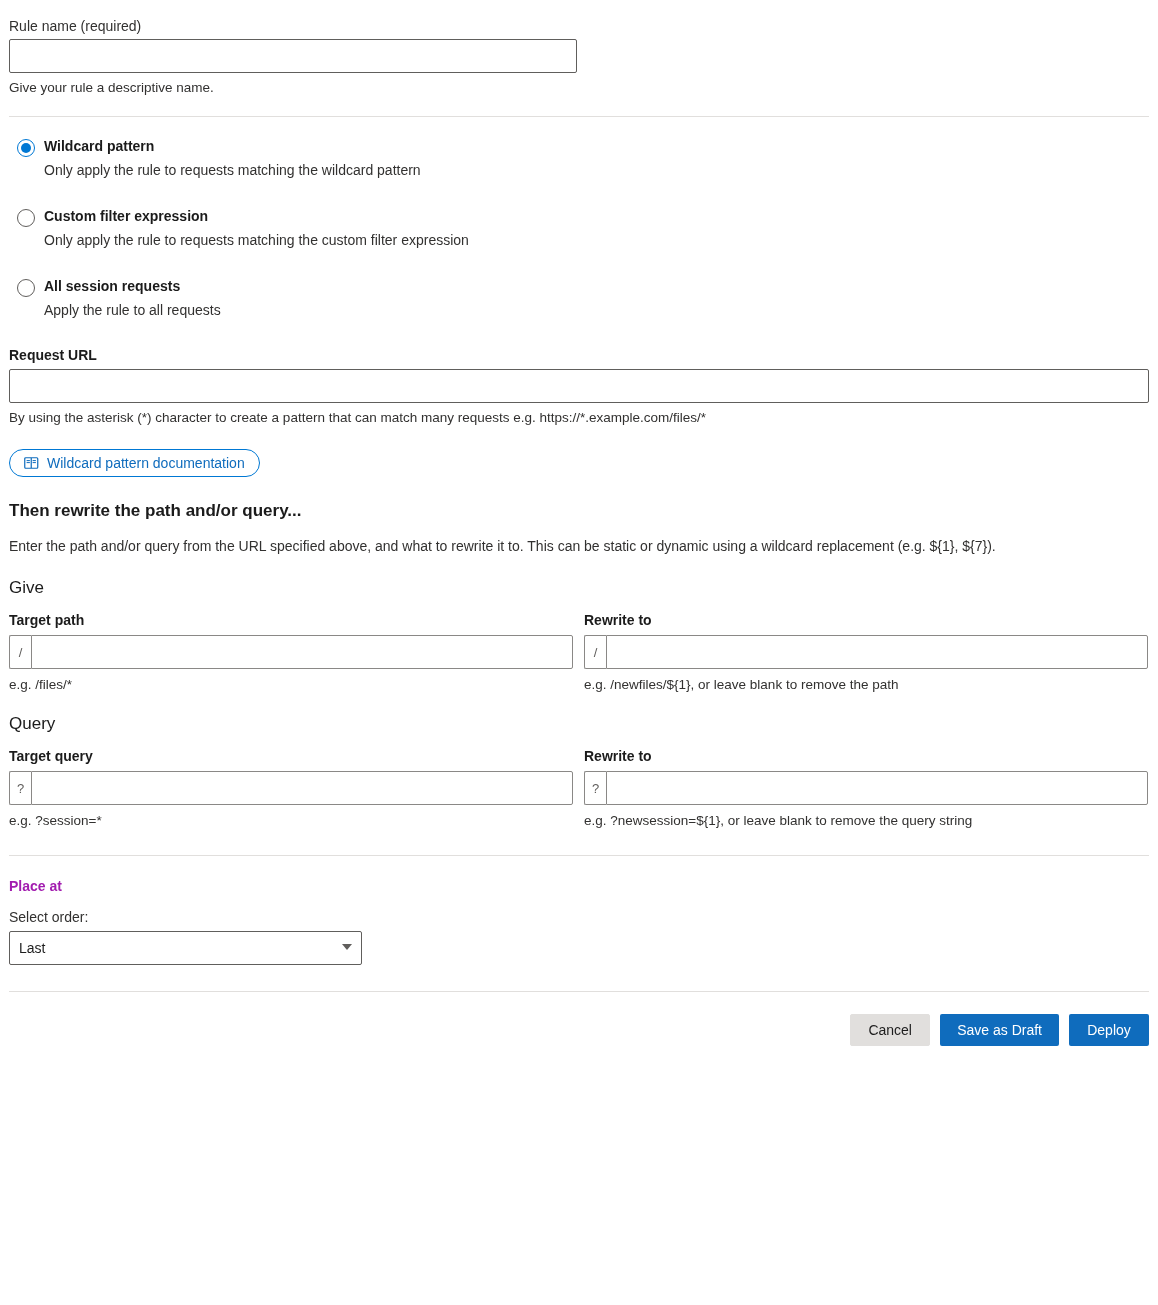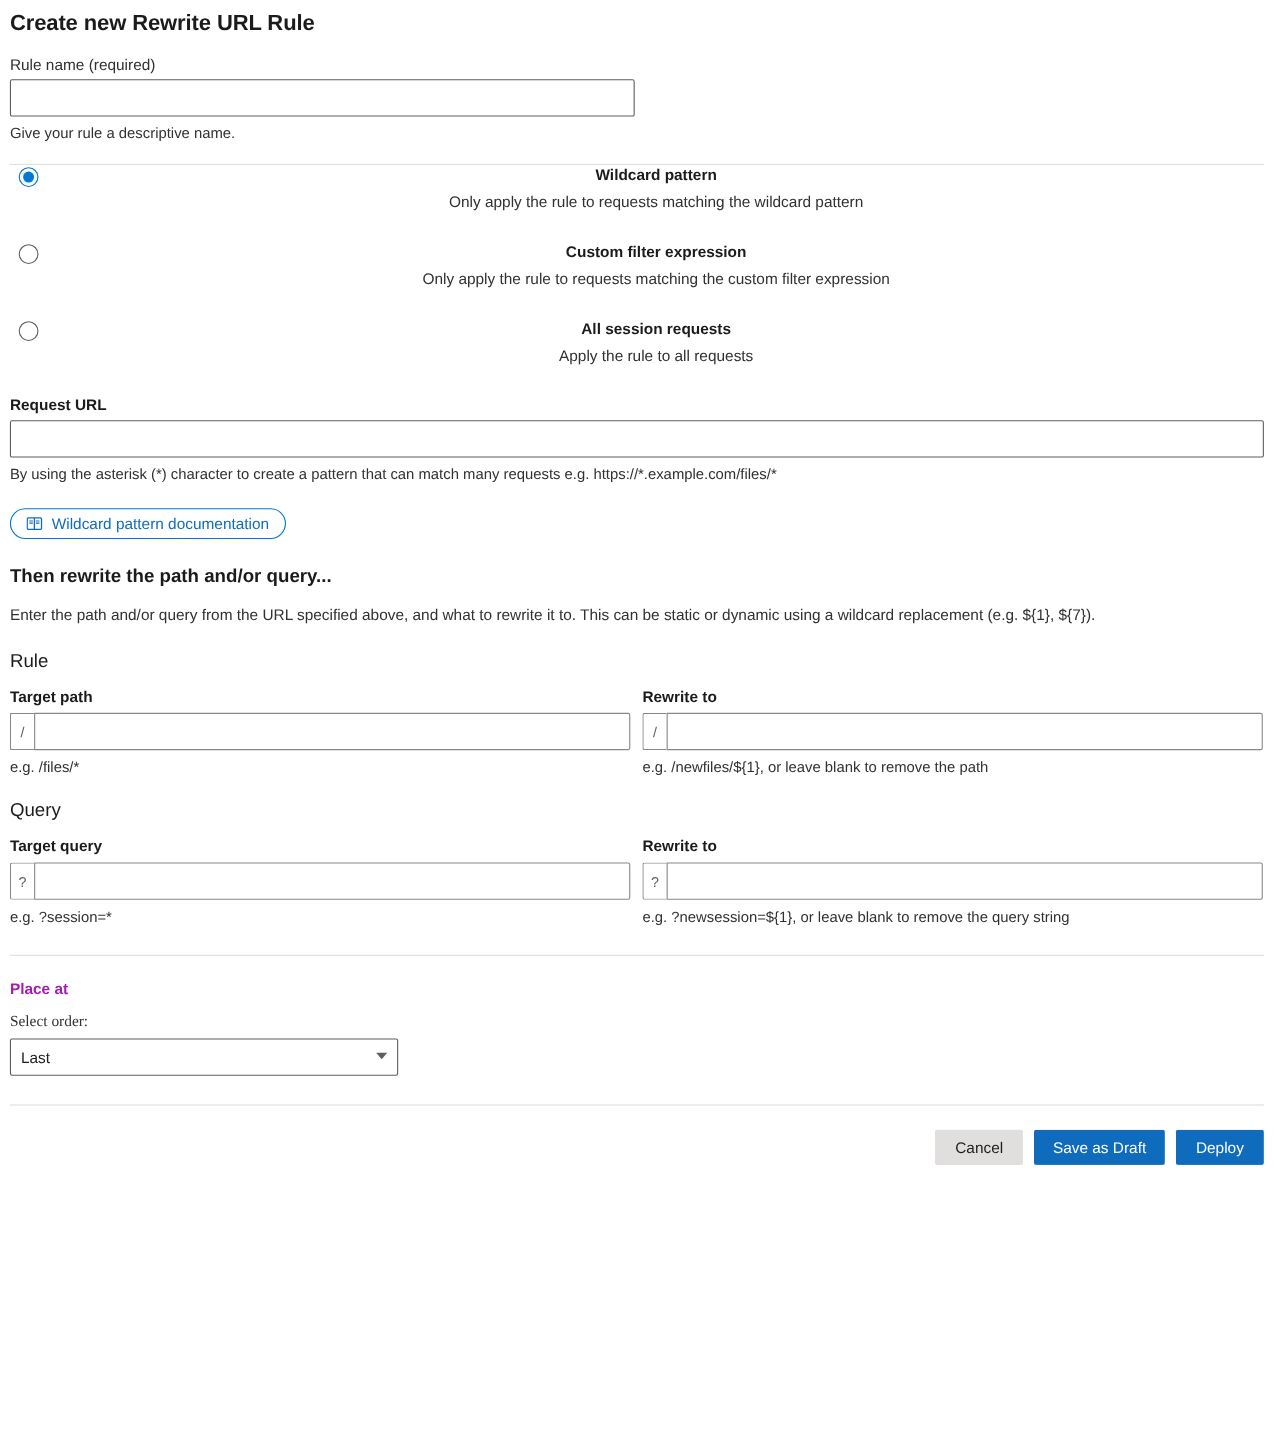--- a/index.html
+++ b/index.html
@@ -64,21 +64,21 @@
     width: 1140px;
   }
   .section-heading {
     font-size: 15px;
     font-weight: bold;
     color: #1b1b1b;
     margin-top: 23px;
   }
   
   .radio-group {
-    text-align: center;
+    margin-top: 20px;
   }
   .radio-row {
     position: relative;
     padding-left: 35px;
     margin-bottom: 28px;
     min-height: 38px;
   }
   .radio-row:last-child { margin-bottom: 0; }
   .radio-circle {
     position: absolute;
@@ -213,21 +213,20 @@
     font-size: 14px;
     font-weight: bold;
     color: #a21caf;
     margin-top: 22px;
   }
   .select-order-label {
     font-size: 14px;
     color: #323130;
     margin-top: 15px;
     margin-bottom: 6px;
-    font-family: Liberation Serif, serif;
   }
   .select-wrap {
     position: relative;
     width: 353px;
     height: 34px;
   }
   .select-box {
     box-sizing: border-box;
     width: 353px;
     height: 34px;
@@ -283,21 +282,20 @@
   .btn-primary {
     background: #0f6cbd;
     color: #ffffff;
   }
 </style>
 </head>
 <body>
 
 <div class="page">
 
-  <h1 class="page-title">Create new Rewrite URL Rule</h1>
 
   <div class="field-label">Rule name (required)</div>
   <input id="rule-name-input" class="text-input" type="text" value="" style="">
   <div class="help-text">Give your rule a descriptive name.</div>
 
   <hr class="divider">
 
 
   <div class="radio-group">
 
@@ -335,21 +333,21 @@
         <line x1="8.6" y1="4.6" x2="11.9" y2="4.6" stroke="#0f6cbd" stroke-width="1"></line>
         <line x1="8.6" y1="6.6" x2="11.9" y2="6.6" stroke="#0f6cbd" stroke-width="1"></line>
       </svg>
     </span>
     <span>Wildcard pattern documentation</span>
   </button>
 
   <div class="subsection-heading">Then rewrite the path and/or query...</div>
   <div class="intro-text">Enter the path and/or query from the URL specified above, and what to rewrite it to. This can be static or dynamic using a wildcard replacement (e.g. ${1}, ${7}).</div>
 
-  <div class="group-title">Rule</div>
+  <div class="group-title">Give</div>
 
   <div class="two-col">
     <div class="col">
       <div class="col-label">Target path</div>
       <div class="prefixed-input">
         <span class="prefix-box">/</span>
         <input class="text-input" type="text" value="" style="">
       </div>
       <div class="hint">e.g. /files/*</div>
     </div>

